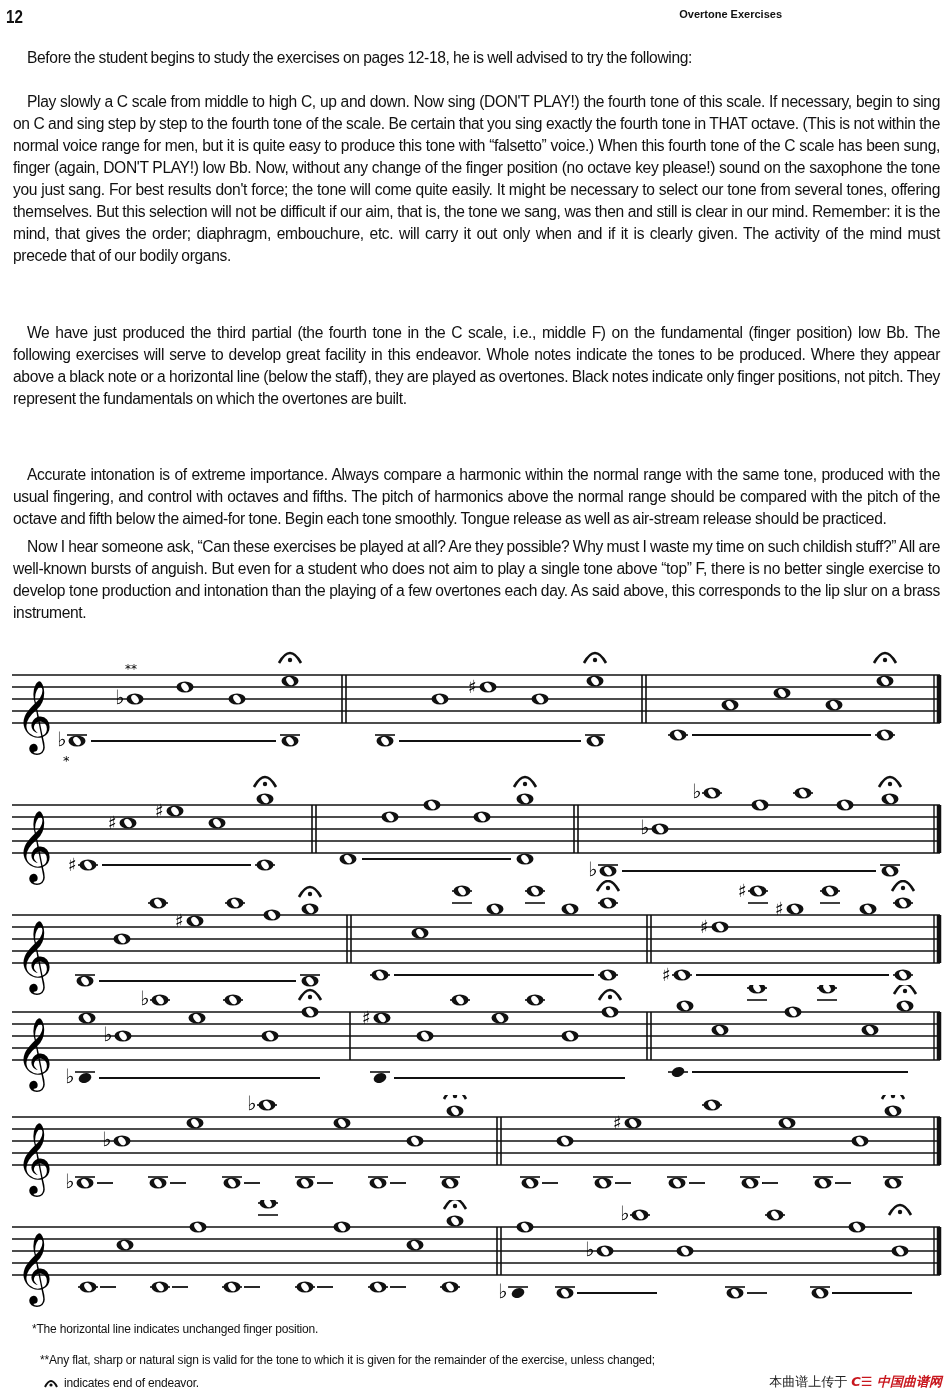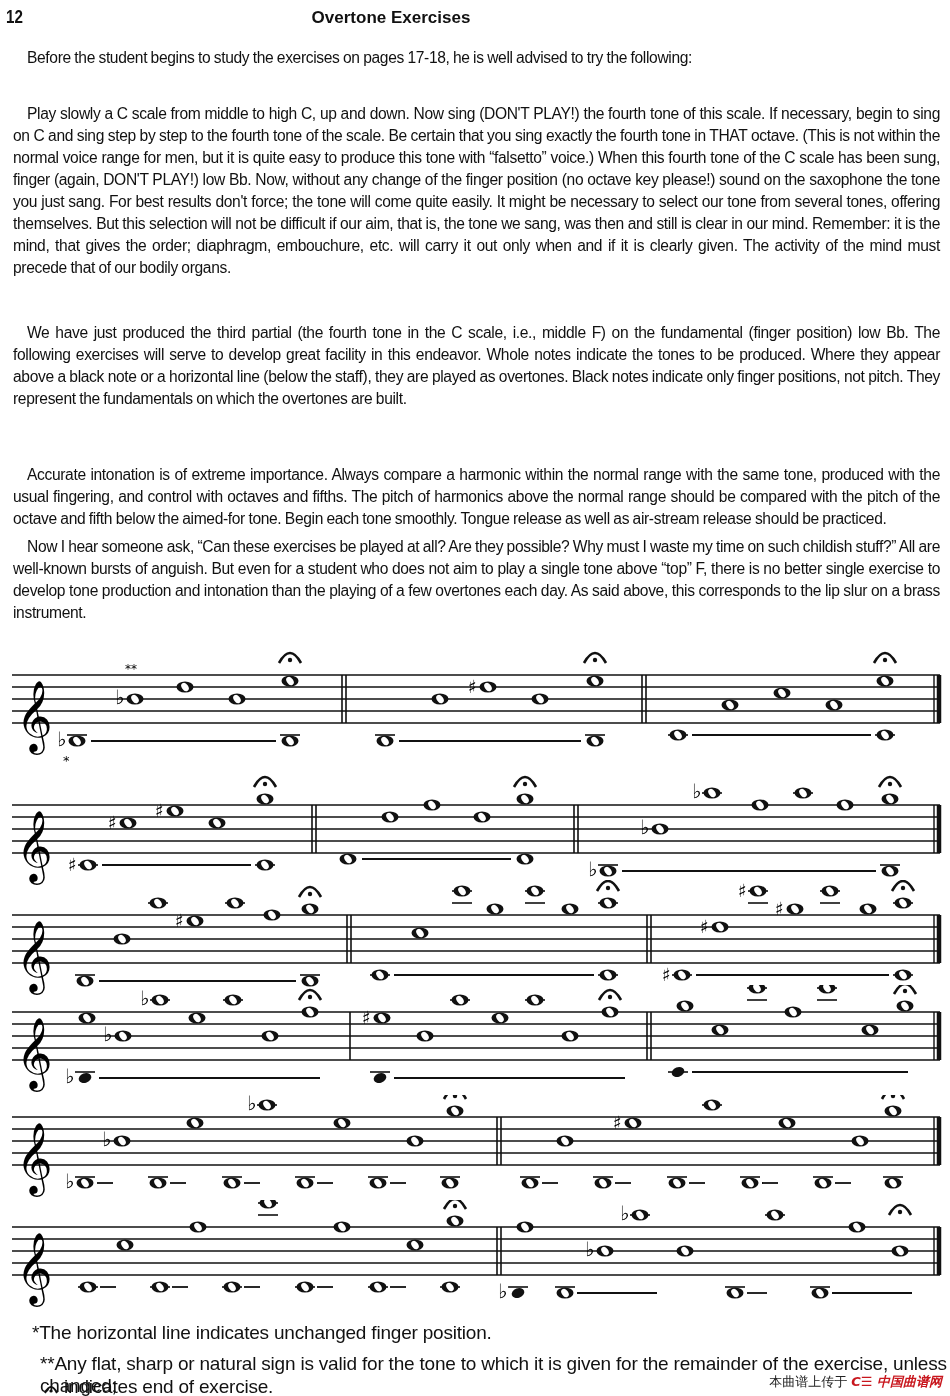--- a/index.html
+++ b/index.html
@@ -1,46 +1,46 @@
 <!DOCTYPE html>
 <html><head>
 <meta charset="utf-8">
 <style>
   html,body{margin:0;padding:0;background:#fff;}
   body{width:950px;height:1396px;position:relative;overflow:hidden;color:#111;
        font-family:"Liberation Sans Narrow","Liberation Sans",sans-serif;}
   .page-num{position:absolute;left:6px;top:6px;font-size:19px;font-weight:bold;
        font-family:"Liberation Sans",sans-serif;transform:scaleX(0.8);transform-origin:left top;}
-  .title{position:absolute;left:0;width:782px;top:8px;text-align:center;font-size:17px;font-weight:bold;
+  .title{position:absolute;left:0;width:782px;top:8px;text-align:right;font-size:11px;font-weight:bold;
        font-family:"Liberation Sans",sans-serif;}
   .para{position:absolute;left:13px;width:927px;font-size:15.6px;line-height:22px;text-align:justify;
        font-family:"Liberation Sans",sans-serif;letter-spacing:-0.35px;word-spacing:-0.5px;}
   .para.indent{text-indent:14px;}
   .intro{top:47px;left:27px;width:900px;}
-  #p1{top:103px;}
+  #p1{top:91px;}
   #p2{top:322px;}
   #p3{top:464px;}
   #p4{top:536px;}
   .systems{position:absolute;left:0;top:640px;width:950px;height:670px;}
   .systems svg{position:absolute;left:0;}
-  .fn{position:absolute;font-size:19px;font-family:"Liberation Sans",sans-serif;letter-spacing:-0.2px;}
+  .fn{position:absolute;font-size:12px;font-family:"Liberation Sans",sans-serif;letter-spacing:-0.2px;}
   #fn1{left:32px;top:1322px;}
   #fn2{left:40px;top:1353px;}
   #fn3{left:44px;top:1376px;}
   .watermark{position:absolute;right:8px;top:1373px;font-size:13px;font-family:"DejaVu Sans",sans-serif;color:#222;}
   .watermark .brand{color:#c8161d;font-weight:bold;font-style:italic;}
   .fermata-inline{display:inline-block;width:14px;height:10px;vertical-align:-1px;margin-right:6px;}
 </style>
 </head>
 <body>
 
 <div class="page-num">12</div>
 <div class="title">Overtone Exercises</div>
 
-<div class="para intro">Before the student begins to study the exercises on pages 17-18, he is well advised to try the following:</div>
+<div class="para intro">Before the student begins to study the exercises on pages 12-18, he is well advised to try the following:</div>
 <div class="para indent" id="p1">Play slowly a C scale from middle to high C, up and down. Now sing (DON'T PLAY!) the fourth tone of this scale. If necessary, begin to sing on C and sing step by step to the fourth tone of the scale. Be certain that you sing exactly the fourth tone in THAT octave. (This is not within the normal voice range for men, but it is quite easy to produce this tone with “falsetto” voice.) When this fourth tone of the C scale has been sung, finger (again, DON'T PLAY!) low Bb. Now, without any change of the finger position (no octave key please!) sound on the saxophone the tone you just sang. For best results don't force; the tone will come quite easily. It might be necessary to select our tone from several tones, offering themselves. But this selection will not be difficult if our aim, that is, the tone we sang, was then and still is clear in our mind. Remember: it is the mind, that gives the order; diaphragm, embouchure, etc. will carry it out only when and if it is clearly given. The activity of the mind must precede that of our bodily organs.</div>
 <div class="para indent" id="p2">We have just produced the third partial (the fourth tone in the C scale, i.e., middle F) on the fundamental (finger position) low Bb. The following exercises will serve to develop great facility in this endeavor. Whole notes indicate the tones to be produced. Where they appear above a black note or a horizontal line (below the staff), they are played as overtones. Black notes indicate only finger positions, not pitch. They represent the fundamentals on which the overtones are built.</div>
 <div class="para indent" id="p3">Accurate intonation is of extreme importance. Always compare a harmonic within the normal range with the same tone, produced with the usual fingering, and control with octaves and fifths. The pitch of harmonics above the normal range should be compared with the pitch of the octave and fifth below the aimed-for tone. Begin each tone smoothly. Tongue release as well as air-stream release should be practiced.</div>
 <div class="para indent" id="p4">Now I hear someone ask, “Can these exercises be played at all? Are they possible? Why must I waste my time on such childish stuff?” All are well-known bursts of anguish. But even for a student who does not aim to play a single tone above “top” F, there is no better single exercise to develop tone production and intonation than the playing of a few overtones each day. As said above, this corresponds to the lip slur on a brass instrument.</div>
 
 <div class="systems" id="systems">
     <svg width="950" height="130" viewBox="0 0 950 130" style="top: 0px;">
       <line x1="12" x2="940" y1="83" y2="83" stroke="#111" stroke-width="1.4"></line>
       <line x1="12" x2="940" y1="71" y2="71" stroke="#111" stroke-width="1.4"></line>
       <line x1="12" x2="940" y1="59" y2="59" stroke="#111" stroke-width="1.4"></line>
@@ -870,19 +870,19 @@
       </g>
     </svg>
   </div>
 
 <div class="fn" id="fn1">*The horizontal line indicates unchanged finger position.</div>
 <div class="fn" id="fn2">**Any flat, sharp or natural sign is valid for the tone to which it is given for the remainder of the exercise, unless changed;</div>
 <div class="fn" id="fn3">
   <svg class="fermata-inline" viewBox="0 0 14 10">
     <path d="M1 9 Q7 -3 13 9" fill="none" stroke="#111" stroke-width="2"></path>
     <circle cx="7" cy="7" r="1.6" fill="#111"></circle>
-  </svg><span>indicates end of exercise.</span>
+  </svg><span>indicates end of endeavor.</span>
 </div>
 
 <div class="watermark">
   <span>本曲谱上传于</span>
   <span class="brand">C☰ 中国曲谱网</span>
 </div>
 
 </body></html>

